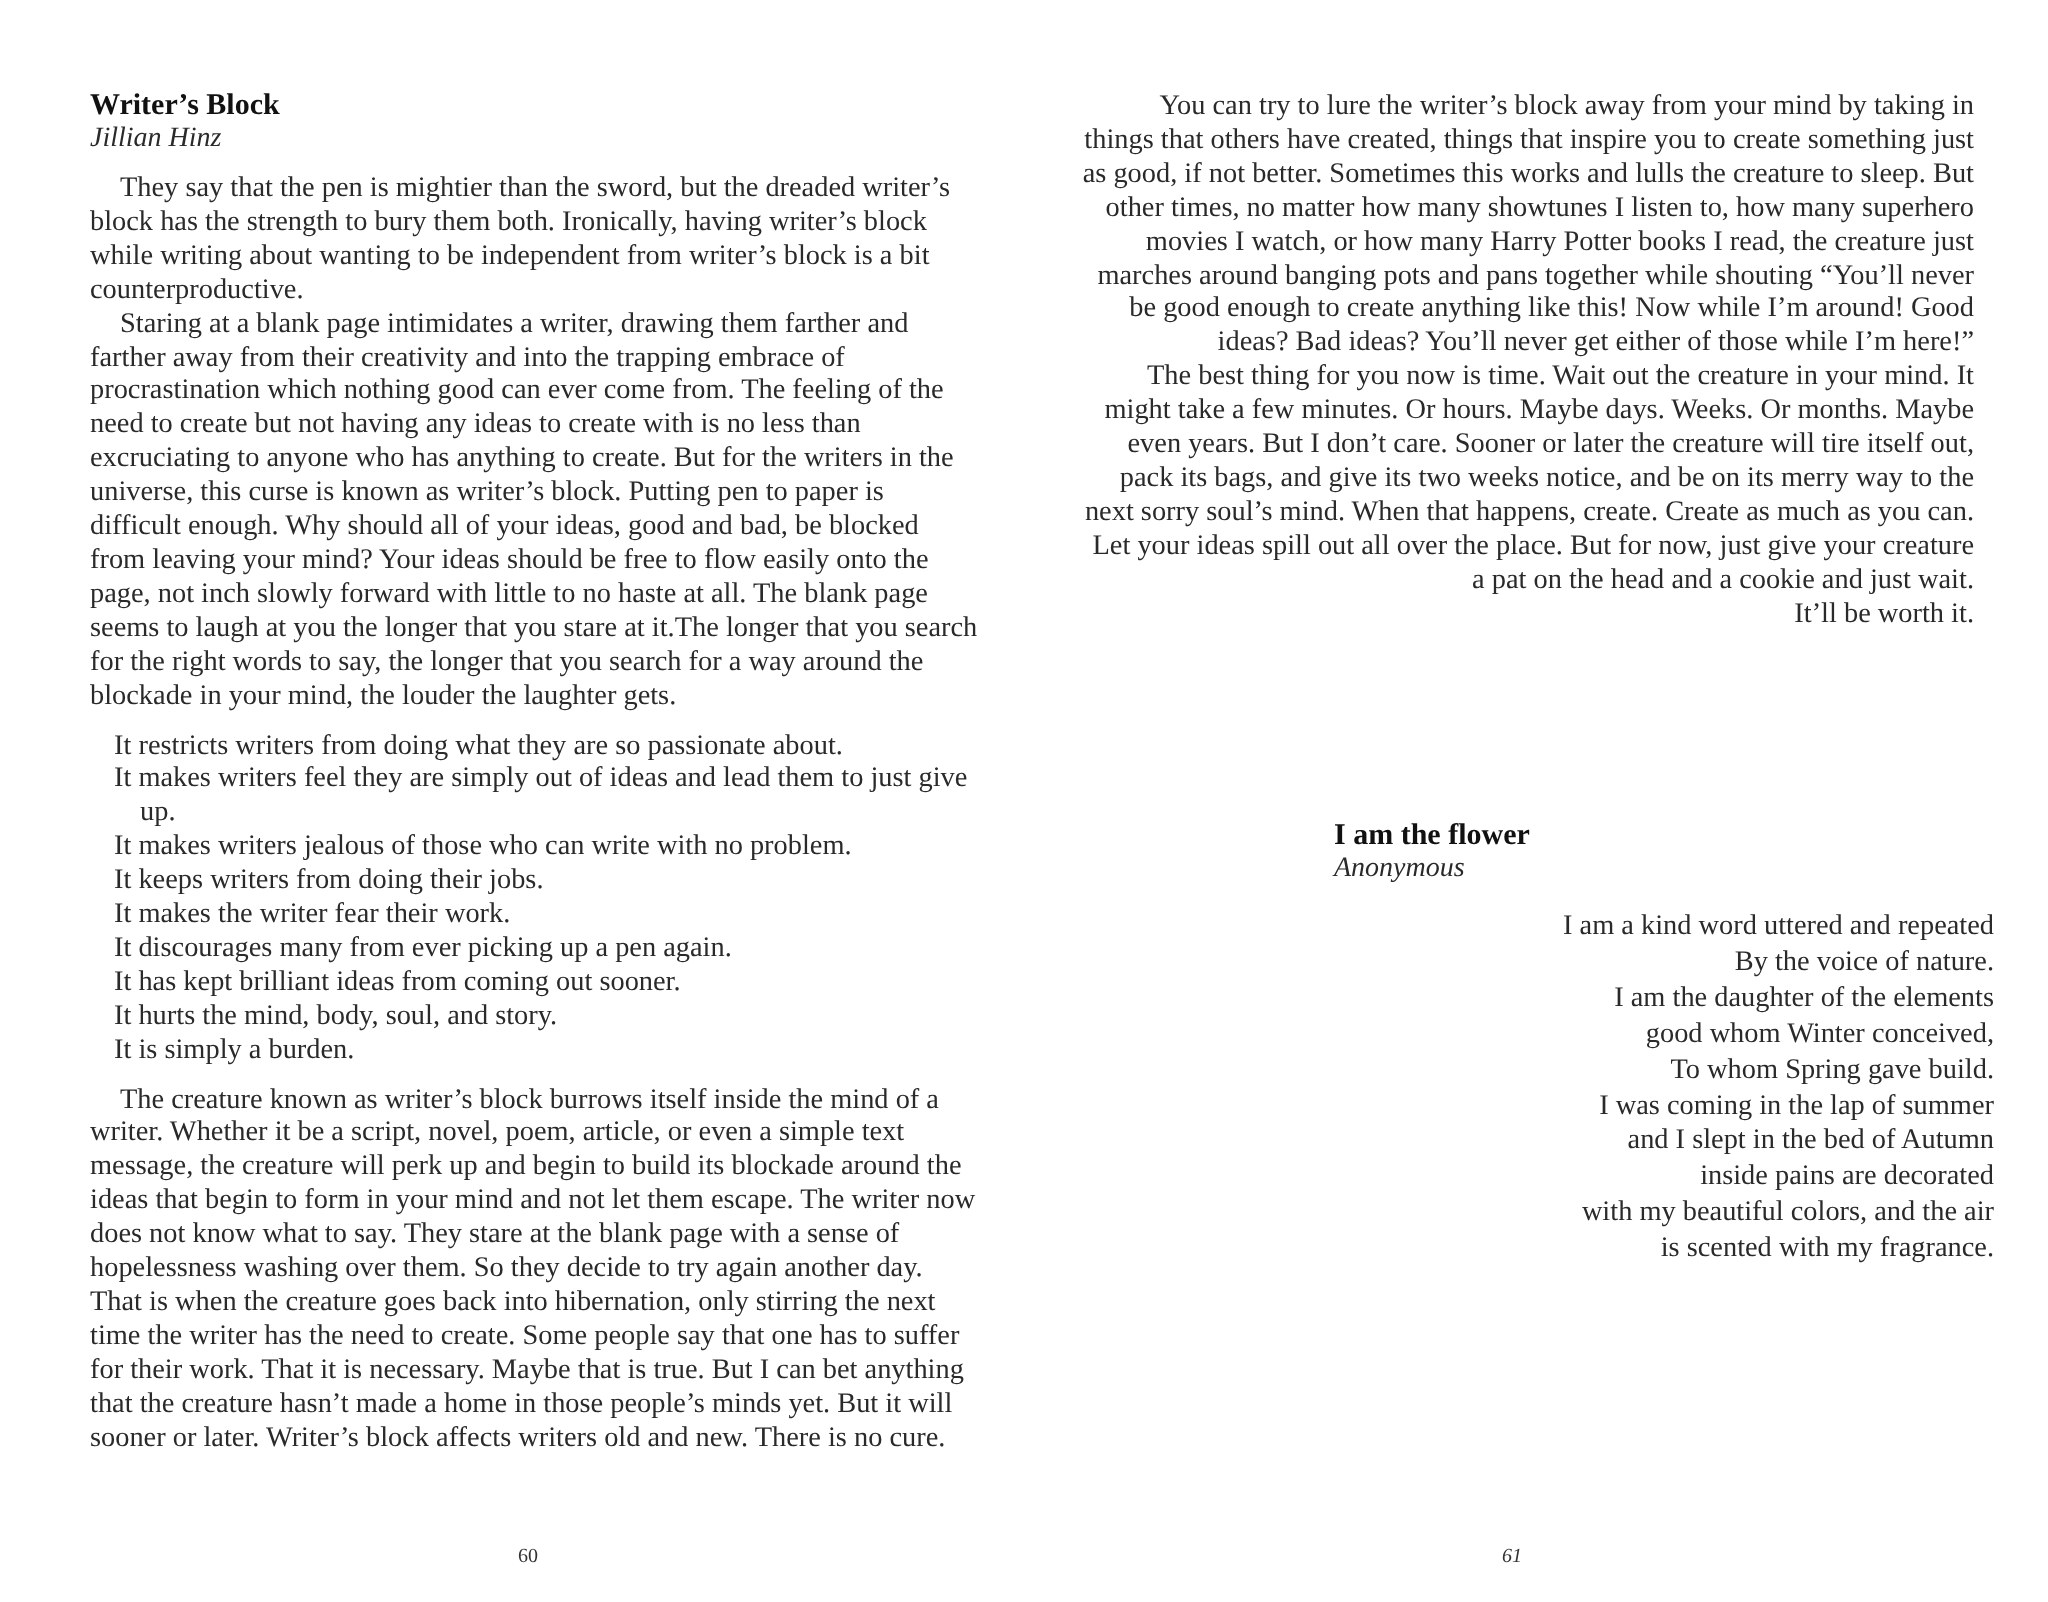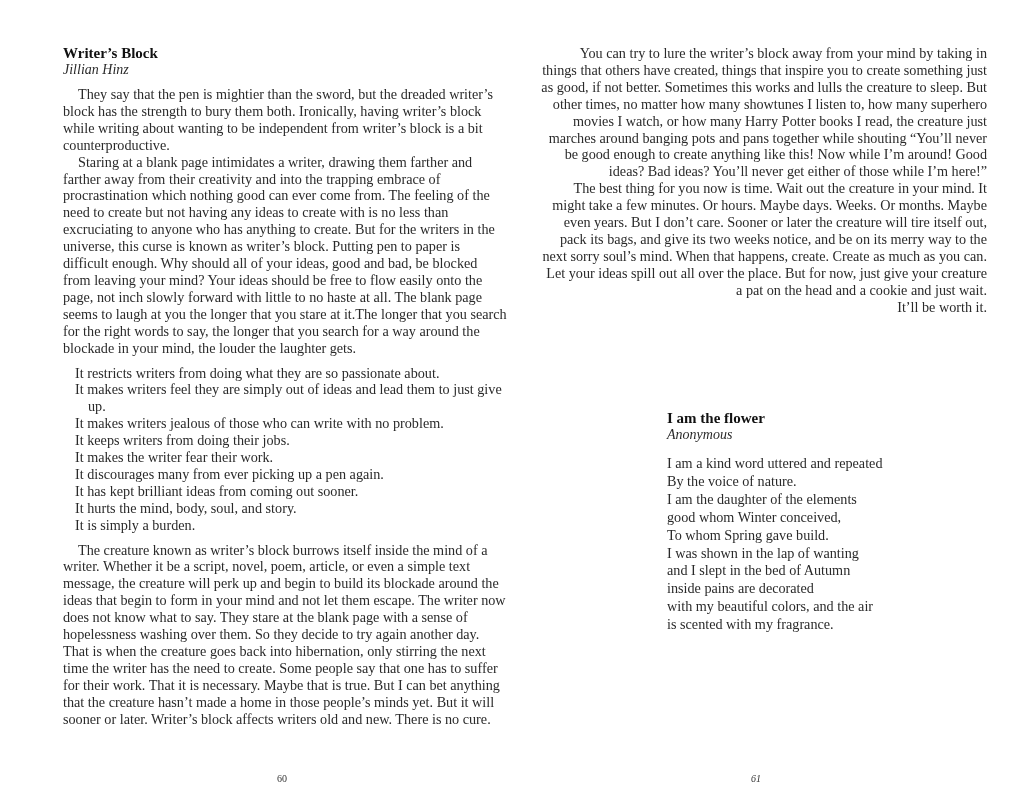--- a/index.html
+++ b/index.html
@@ -1,31 +1,31 @@
 <!DOCTYPE html>
 <html><head>
   <meta charset="utf-8">
   <style>
     html, body { margin: 0; padding: 0; background: #ffffff; }
     body { width: 1024px; height: 801px; position: relative; overflow: hidden;
       font-family: "Liberation Serif", "DejaVu Serif", serif; color: #2a2a2a; }
     .page { position: absolute; top: 0; height: 801px; }
-    .page-left { left: 0; width: 512px; margin-left: 18px; }
+    .page-left { left: 0; width: 512px; }
     .page-right { left: 512px; width: 512px; }
     .col { position: absolute; font-size: 14.2px; line-height: 16.9px; }
     .left-col { left: 45px; top: 45px; width: 445px; }
     .right-col { left: 25px; top: 45px; width: 450px; text-align: right; }
     .title { font-weight: bold; font-size: 15px; color: #111; line-height: 17px; }
     .author { font-style: italic; font-size: 14px; line-height: 16px; margin-bottom: 8px; }
     p { margin: 0; text-indent: 15px; }
     .list { margin: 8px 0 8px 12px; padding: 0; list-style: none; }
     .list li { padding-left: 13px; text-indent: -13px; }
     .poem { position: absolute; left: 155px; top: 410px; width: 330px; font-size: 14.2px; line-height: 17.9px; }
     .poem .title { font-size: 15px; }
-    .stanza { margin-top: 12px; }
+    .stanza { margin-top: 12px; text-align: right; }
     .stanza + .stanza { margin-top: 8px; }
     .stanza div { white-space: nowrap; }
     .page-num { position: absolute; top: 773px; font-size: 10px; color: #333; }
     .page-left .page-num { left: 259px; }
     .page-right .page-num { left: 239px; font-style: italic; }
   </style>
 </head>
 <body>
 
 <div class="page page-left">
@@ -59,21 +59,21 @@
 
   <div class="poem">
     <div class="title">I am the flower</div>
     <div class="author">Anonymous</div>
     <div class="stanza">
       <div>I am a kind word uttered and repeated</div>
       <div>By the voice of nature.</div>
       <div>I am the daughter of the elements</div>
       <div>good whom Winter conceived,</div>
       <div>To whom Spring gave build.</div>
-      <div>I was shown in the lap of wanting</div>
+      <div>I was coming in the lap of summer</div>
       <div>and I slept in the bed of Autumn</div>
       <div>inside pains are decorated</div>
       <div>with my beautiful colors, and the air</div>
       <div>is scented with my fragrance.</div>
     </div>
   </div>
   <div class="page-num">61</div>
 </div>
 
 </body></html>

